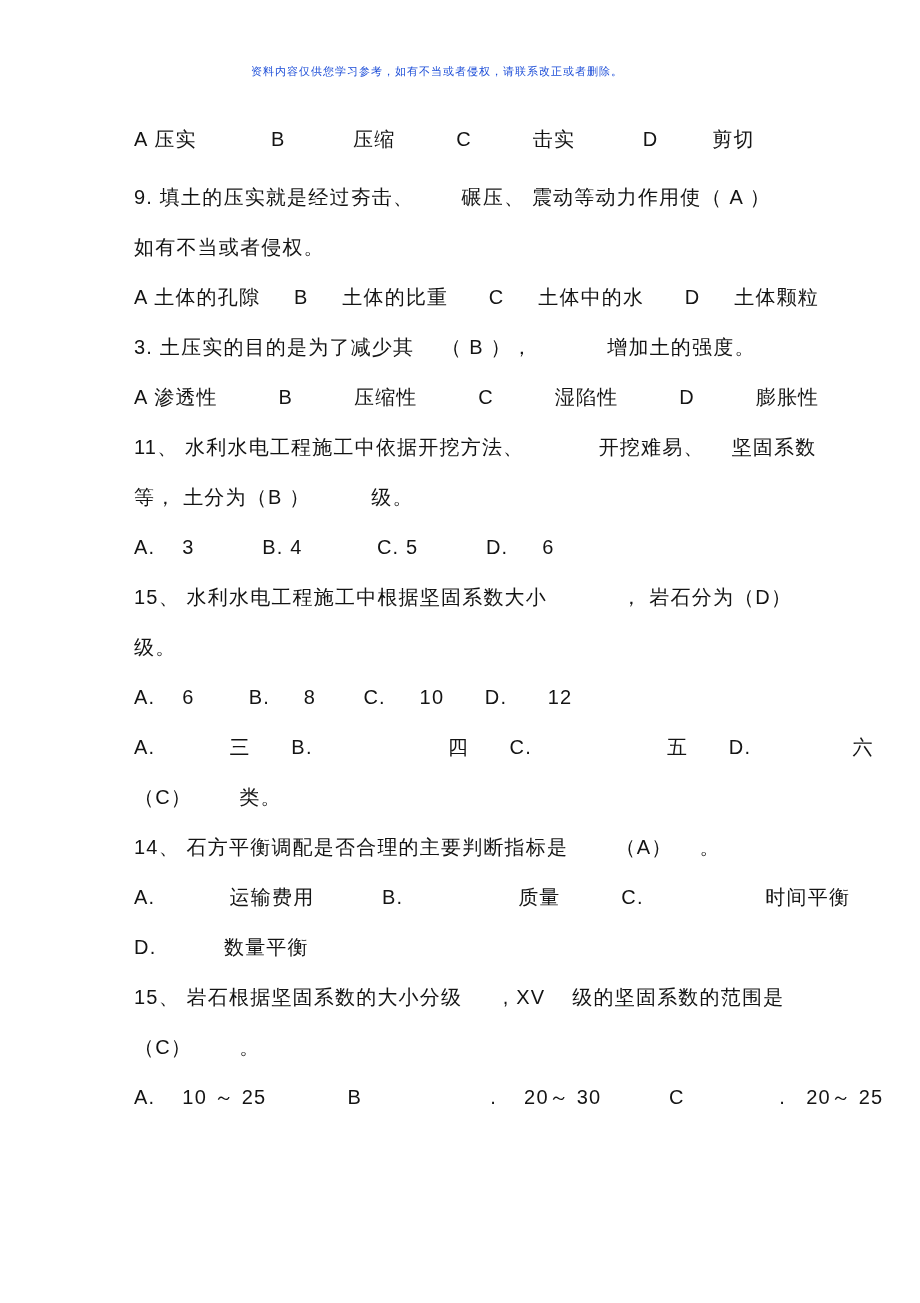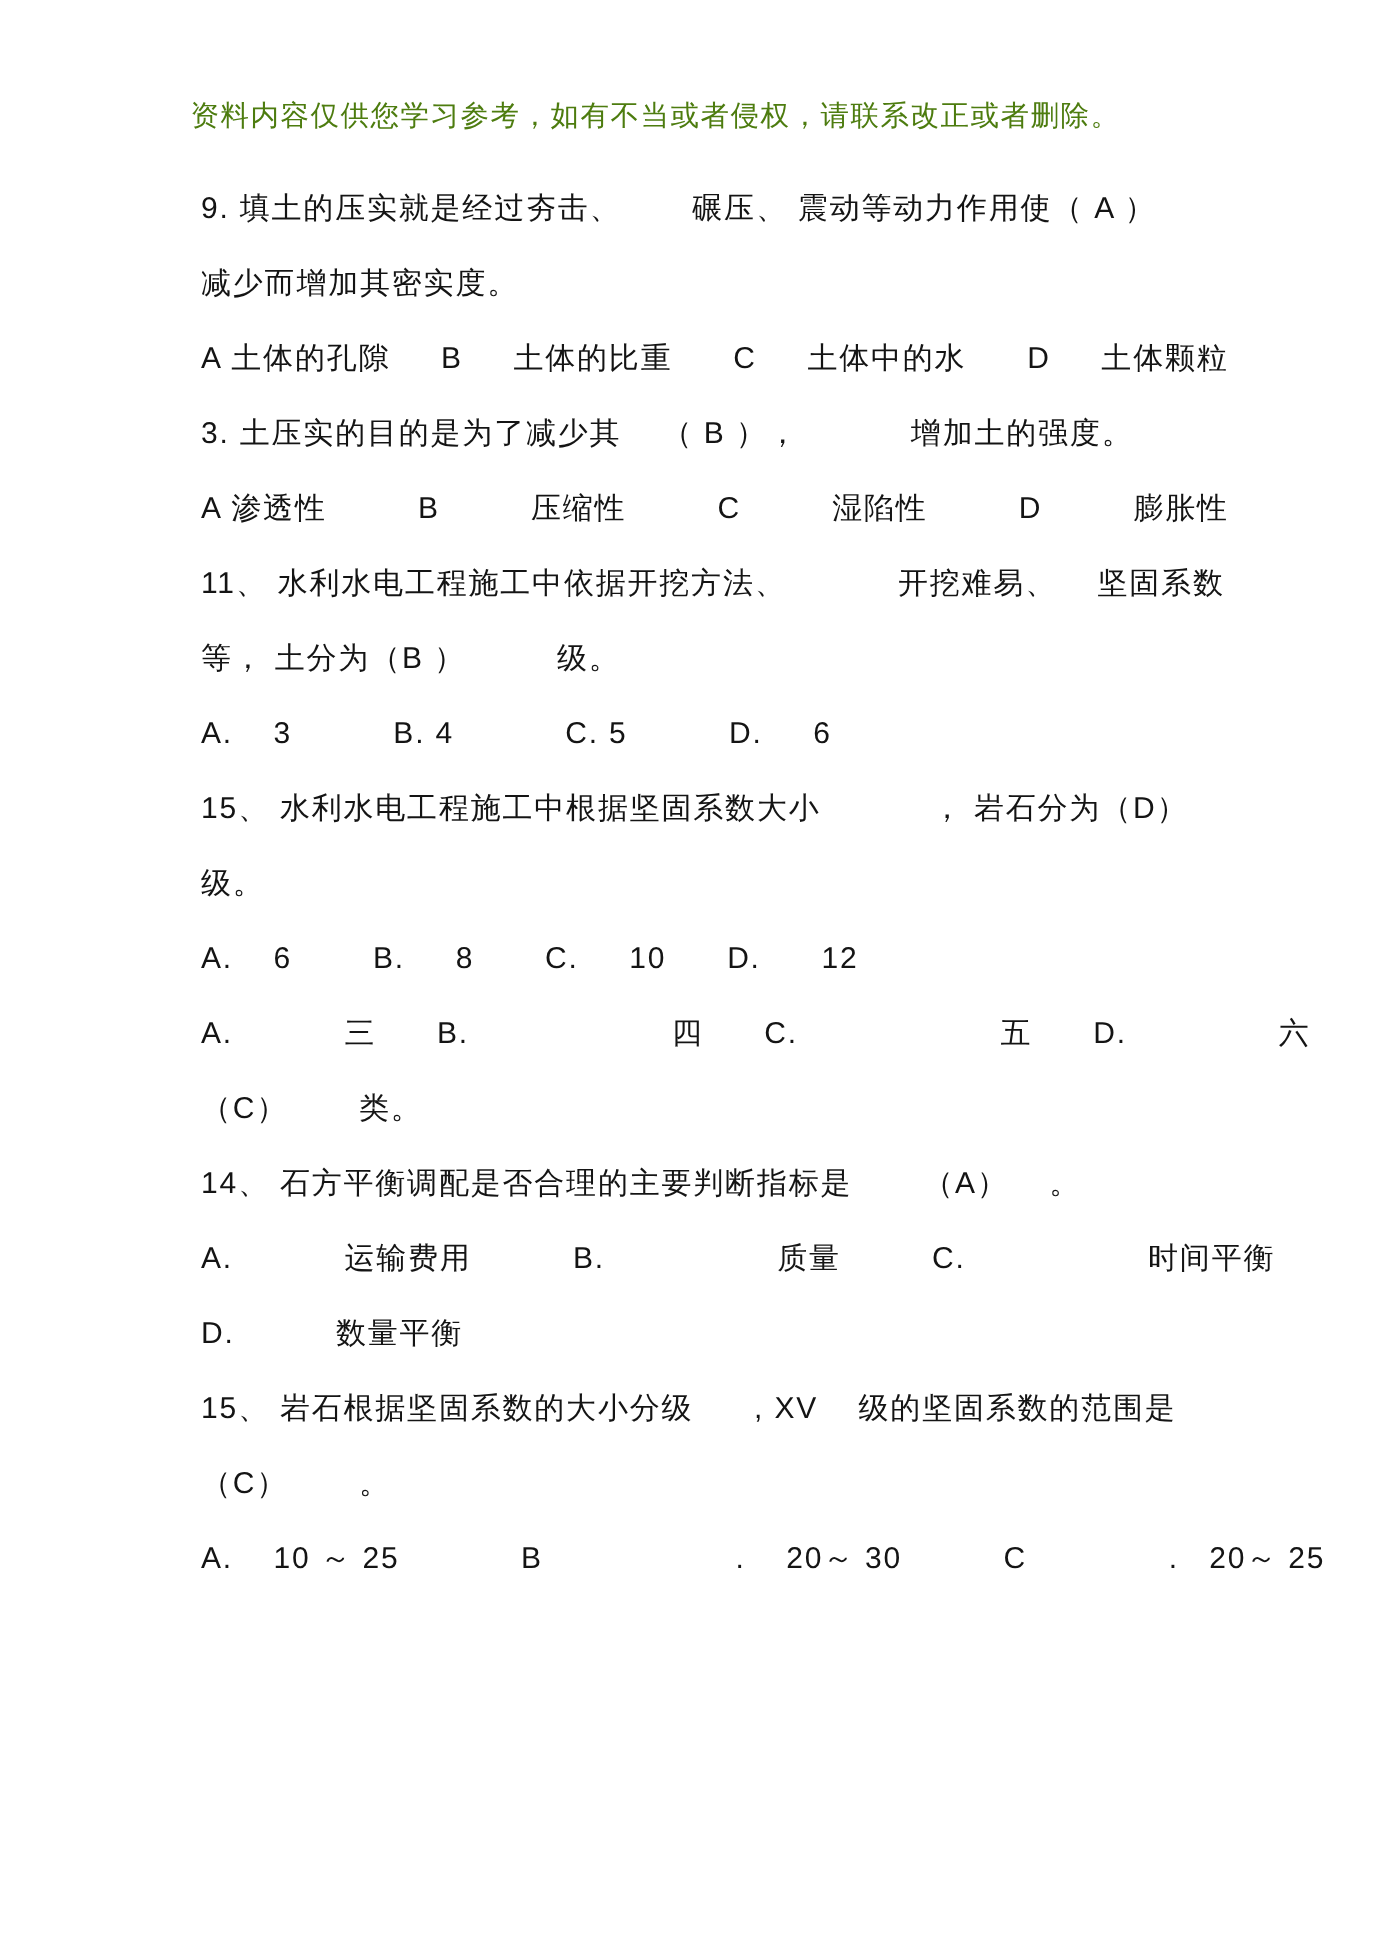--- a/index.html
+++ b/index.html
@@ -15,22 +15,22 @@
     overflow: hidden;
     font-family: "Liberation Sans", sans-serif;
   }
   .disclaimer {
     position: absolute;
     top: 64px;
     left: 0;
     width: 874px;
     margin: 0;
     text-align: center;
-    font-size: 19px;
-    color: #4d7c0f;
+    font-size: 11px;
+    color: #1d4ed8;
     letter-spacing: 1px;
     white-space: pre;
   }
   .content {
     position: absolute;
     top: 127px;
     left: 134px;
     width: 700px;
   }
   .doc-line {
@@ -46,22 +46,23 @@
     margin-bottom: 8px;
   }
 </style>
 </head>
 <body>
 
 <div class="page">
   <p class="disclaimer">资料内容仅供您学习参考，如有不当或者侵权，请联系改正或者删除。</p>
 
   <div class="content">
+    <p class="doc-line first">A 压实           B          压缩         C         击实          D        剪切</p>
     <p class="doc-line">9. 填土的压实就是经过夯击、       碾压、 震动等动力作用使（ A ）</p>
-    <p class="doc-line">减少而增加其密实度。</p>
+    <p class="doc-line">如有不当或者侵权。</p>
     <p class="doc-line">A 土体的孔隙     B     土体的比重      C     土体中的水      D     土体颗粒</p>
     <p class="doc-line">3. 土压实的目的是为了减少其    （ B ），           增加土的强度。</p>
     <p class="doc-line">A 渗透性         B         压缩性         C         湿陷性         D         膨胀性</p>
     <p class="doc-line">11、 水利水电工程施工中依据开挖方法、           开挖难易、    坚固系数</p>
     <p class="doc-line">等， 土分为（B ）         级。</p>
     <p class="doc-line">A.    3          B. 4           C. 5          D.     6</p>
     <p class="doc-line">15、 水利水电工程施工中根据坚固系数大小           ， 岩石分为（D）</p>
     <p class="doc-line">级。</p>
     <p class="doc-line">A.    6        B.     8       C.     10      D.      12</p>
     <p class="doc-line">A.           三      B.                    四      C.                    五      D.               六</p>

